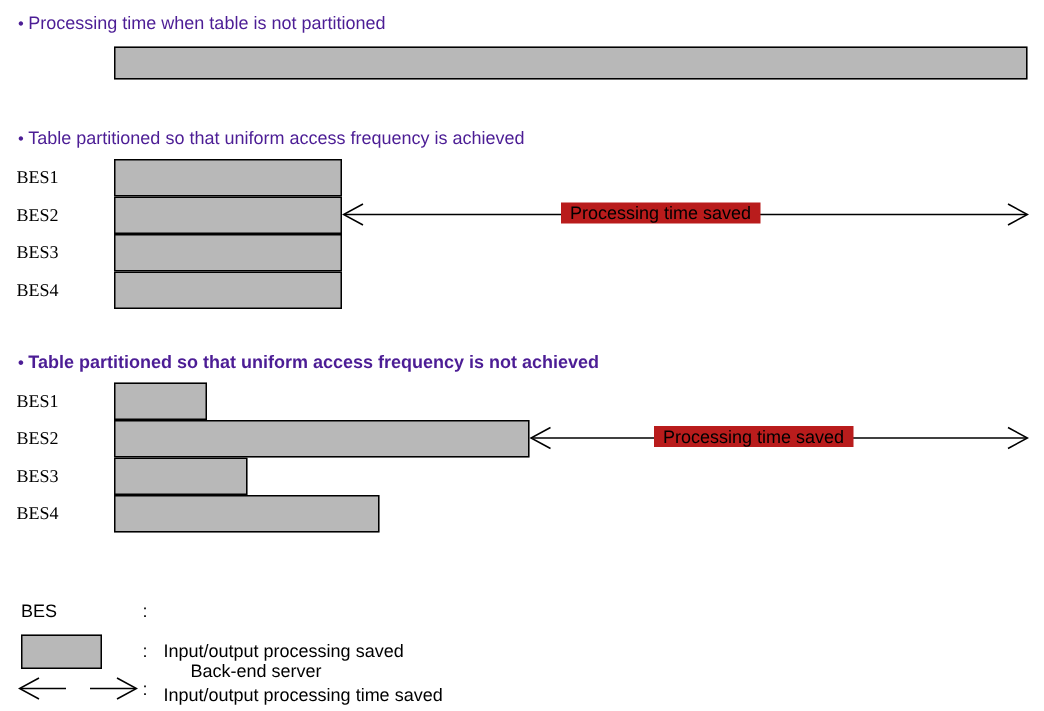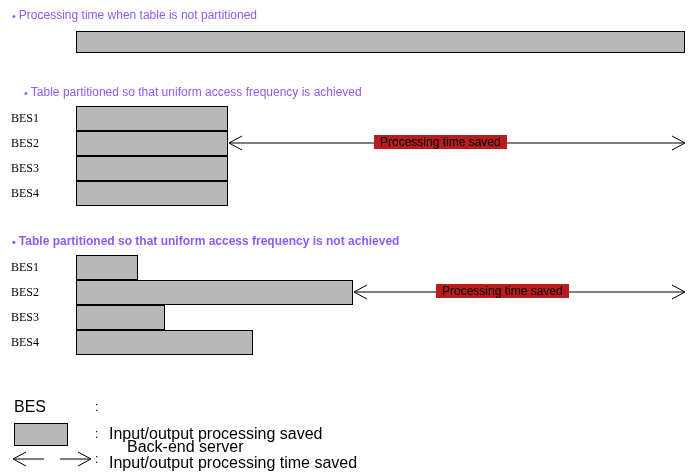--- a/index.html
+++ b/index.html
@@ -15,21 +15,21 @@
     color: #000000;
     overflow: hidden;
     -webkit-font-smoothing: none;
   }
   .abs { position: absolute; }
 
   .heading {
     font-size: 12px;
     line-height: 14px;
     white-space: nowrap;
-    color: #8b5cf6;
+    color: #4c1d95;
   }
   .heading .bullet {
     font-size: 11px;
     vertical-align: middle;
     margin-right: 3px;
   }
 
   .bar {
     background: #b8b8b8;
     border: 1px solid #000000;
@@ -37,21 +37,21 @@
   }
 
   .row-label {
     font-size: 12px;
     line-height: 14px;
     white-space: nowrap;
     font-family: Liberation Serif, serif;
   }
 
   .legend-text {
-    font-size: 16px;
+    font-size: 12px;
     line-height: 14px;
     white-space: nowrap;
   }
   .legend-colon {
     font-size: 12px;
     line-height: 14px;
   }
 
   .arrow-svg { display: block; }
   .arrow-label {
@@ -64,21 +64,21 @@
 </style>
 </head>
 <body>
 
 <div class="abs heading" style="left:12px; top:8px;">
   <span class="bullet">•</span><span>Processing time when table is not partitioned</span>
 </div>
 
 <div class="abs bar" style="left:76px; top:31px; width:609px; height:22px;"></div>
 
-<div class="abs heading" style="left:12px; top:85px;margin-left:12px;">
+<div class="abs heading" style="left:12px; top:85px;">
   <span class="bullet">•</span><span>Table partitioned so that uniform access frequency is achieved</span>
 </div>
 
 <div class="abs row-label" style="left:11px; top:111px;">BES1</div>
 <div class="abs row-label" style="left:11px; top:136px;">BES2</div>
 <div class="abs row-label" style="left:11px; top:161px;">BES3</div>
 <div class="abs row-label" style="left:11px; top:186px;">BES4</div>
 
 <div class="abs bar" style="left:76px; top:106px; width:152px; height:25px;"></div>
 <div class="abs bar" style="left:76px; top:131px; width:152px; height:25px;"></div>

